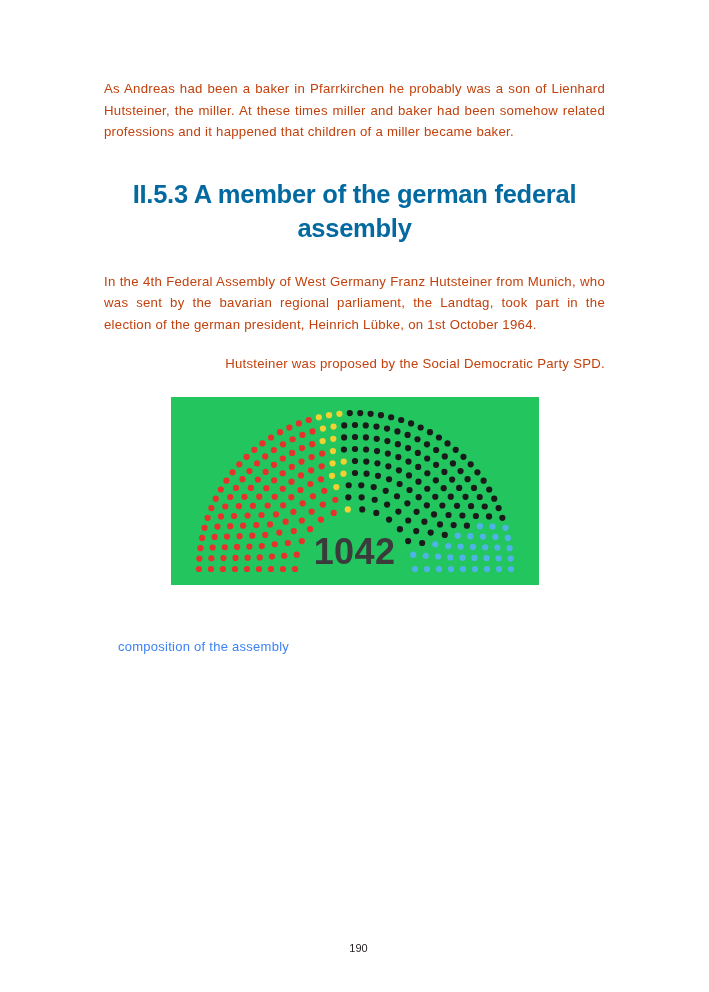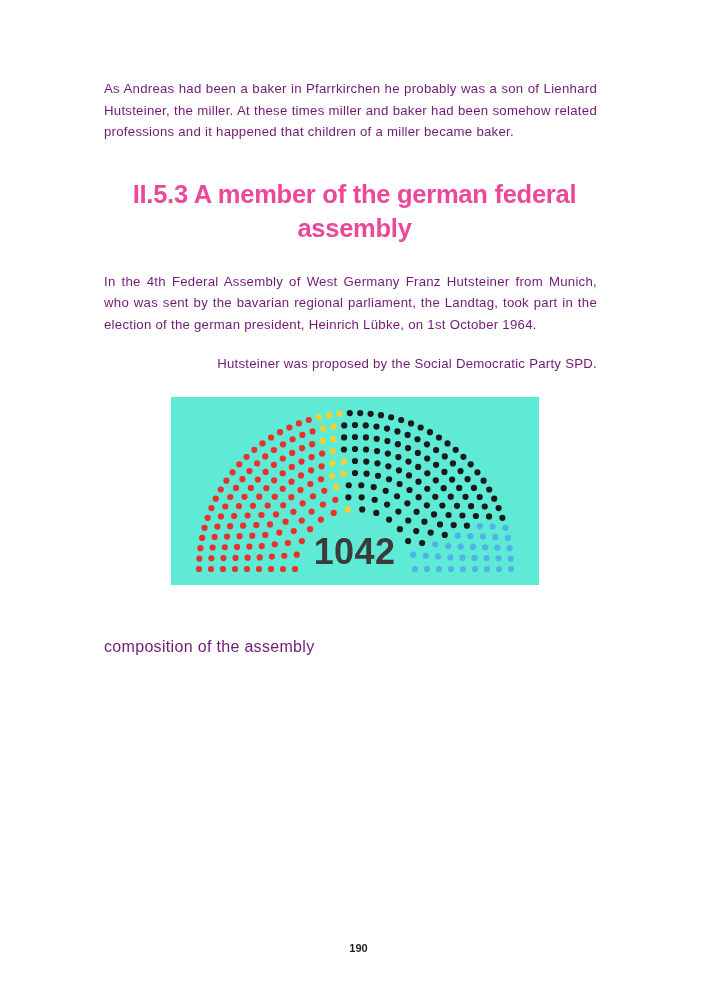--- a/index.html
+++ b/index.html
@@ -21,82 +21,82 @@
     width: 709px;
     height: 992px;
   }
   .content {
     position: absolute;
     left: 104px;
     top: 78px;
     width: 501px;
   }
   p.body-text {
-    margin: 0 8px 18px 0;
+    margin: 0 0 18px 0;
     font-size: 13.2px;
     line-height: 21.5px;
     text-align: justify;
-    color: #701a75;
+    color: #c2410c;
     letter-spacing: 0.02em;
   }
   p.body-text.nojust {
     text-align: right;
   }
   h2.section-heading {
     margin: 34px 0 26px 0;
     font-size: 25.5px;
     line-height: 34px;
     font-weight: bold;
     text-align: center;
-    color: #ec4899;
+    color: #0369a1;
     letter-spacing: -0.01em;
   }
   .figure-wrap {
     margin: 22px 0 0 0;
     display: flex;
     justify-content: center;
   }
   .figure {
     width: 368px;
     height: 188px;
-    background: #5eead4;
+    background: #22c55e;
     position: relative;
     overflow: hidden;
   }
   .figure svg {
     display: block;
   }
   .seat-count {
     position: absolute;
     left: 0;
     right: 0;
     bottom: 12px;
     text-align: center;
     font-size: 36px;
     font-weight: bold;
     color: #3b3b3b;
     font-family: "Liberation Sans", sans-serif;
     letter-spacing: 0.01em;
   }
   .caption {
     margin-top: 52px;
-    font-size: 16px;
+    font-size: 13px;
     line-height: 19px;
-    color: #701a75;
+    color: #3b82f6;
     letter-spacing: 0.02em;
+    margin-left: 14px;
   }
   .page-number {
     position: absolute;
     left: 8px;
     right: 0;
     top: 942px;
     text-align: center;
     font-size: 11px;
     color: #231f20;
-    font-weight: bold;
   }
 </style>
 </head>
 <body>
 
 <div class="page">
   <div class="content">
 
     <p class="body-text">As Andreas had been a baker in Pfarrkirchen he probably was a son of Lienhard Hutsteiner, the miller. At these times miller and baker had been somehow related professions and it happened that children of a miller became baker.</p>
 

